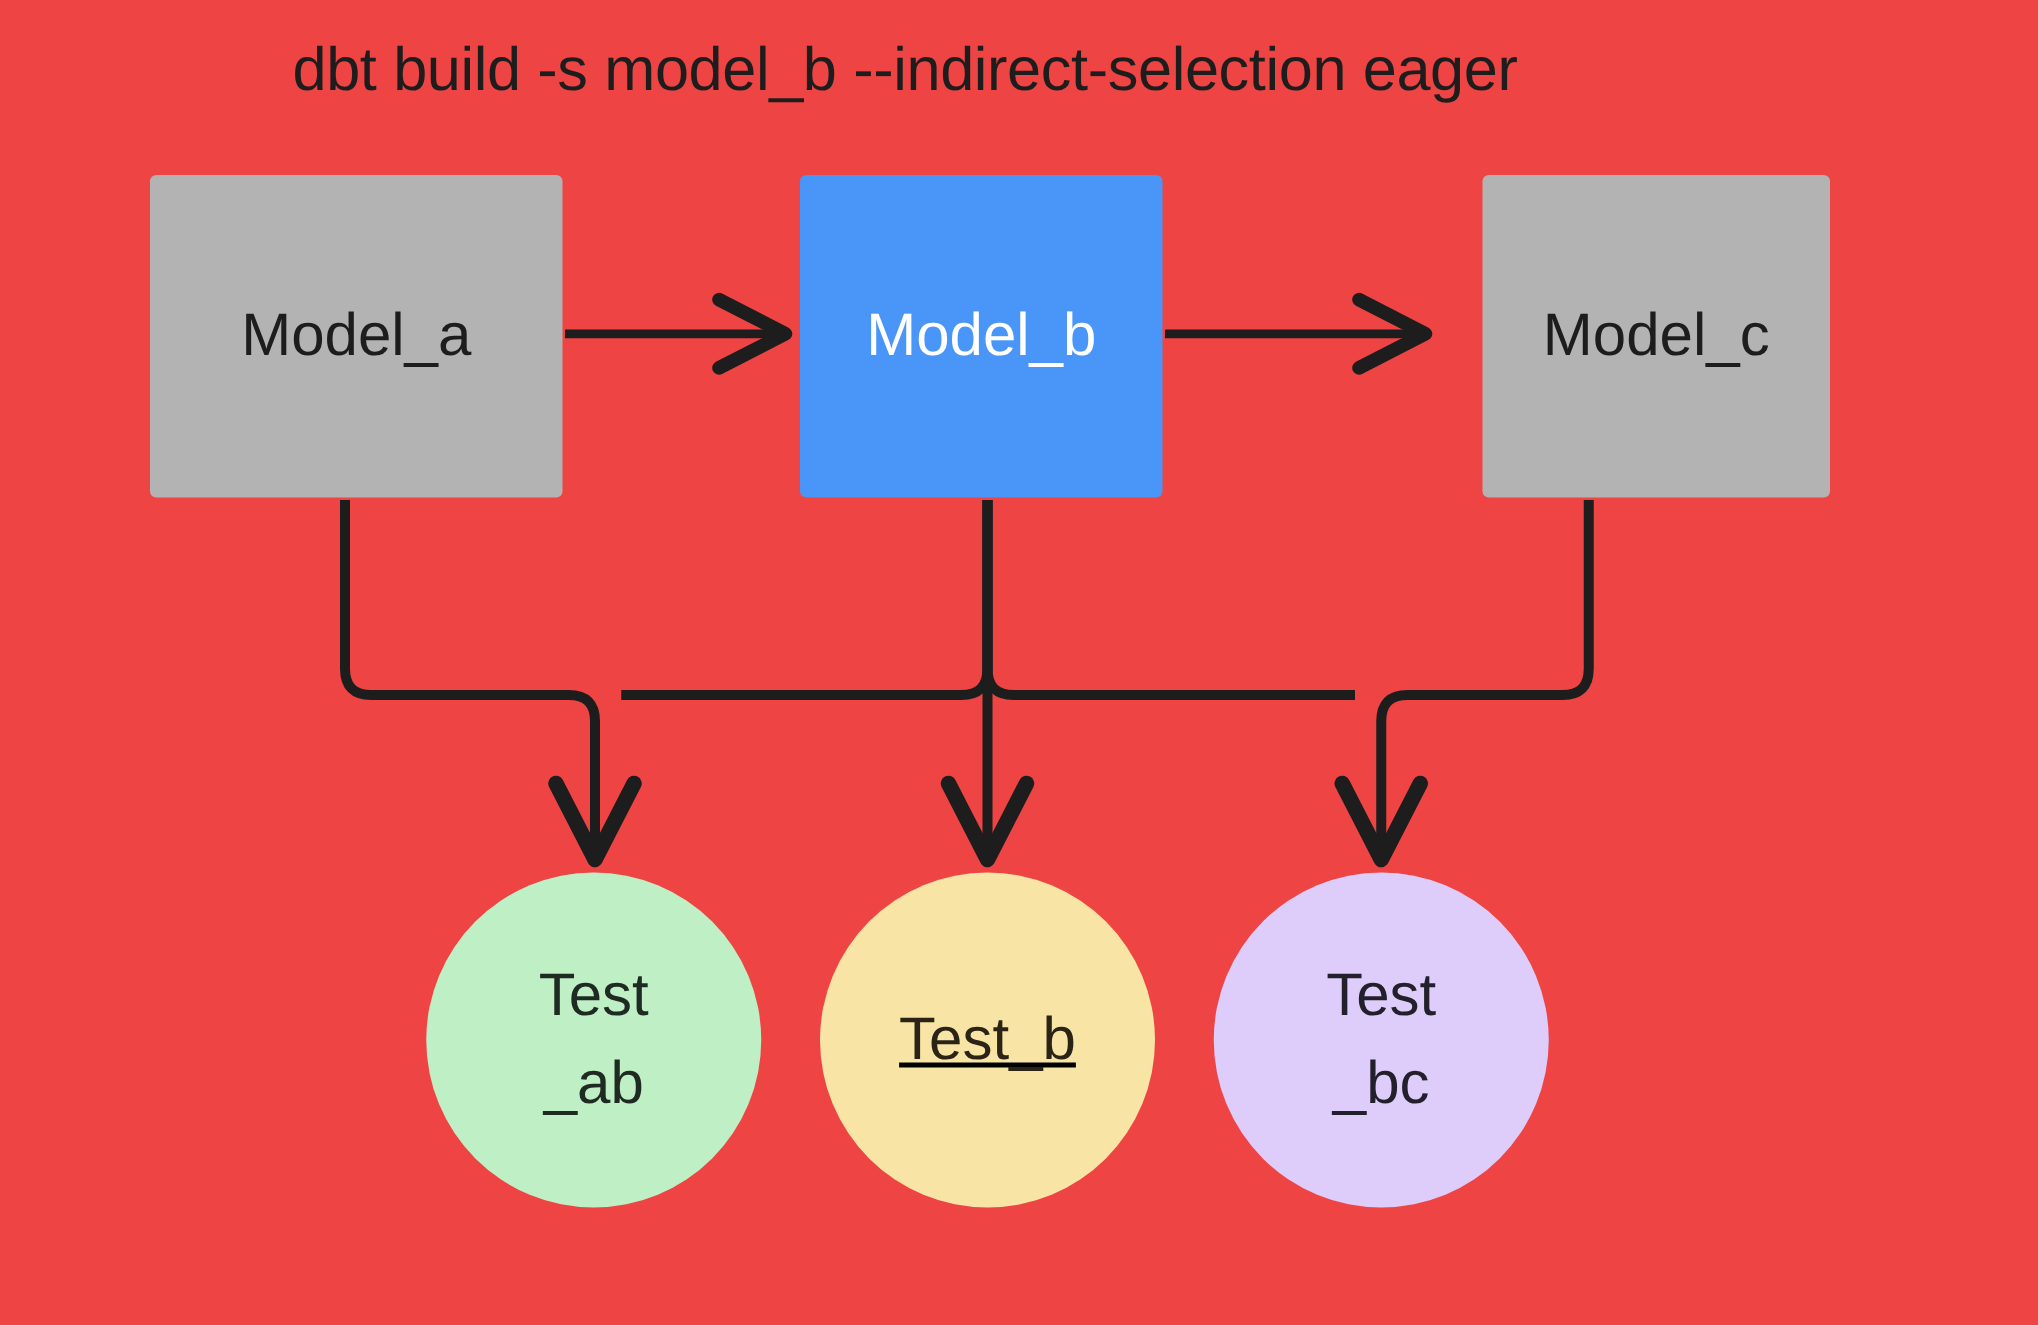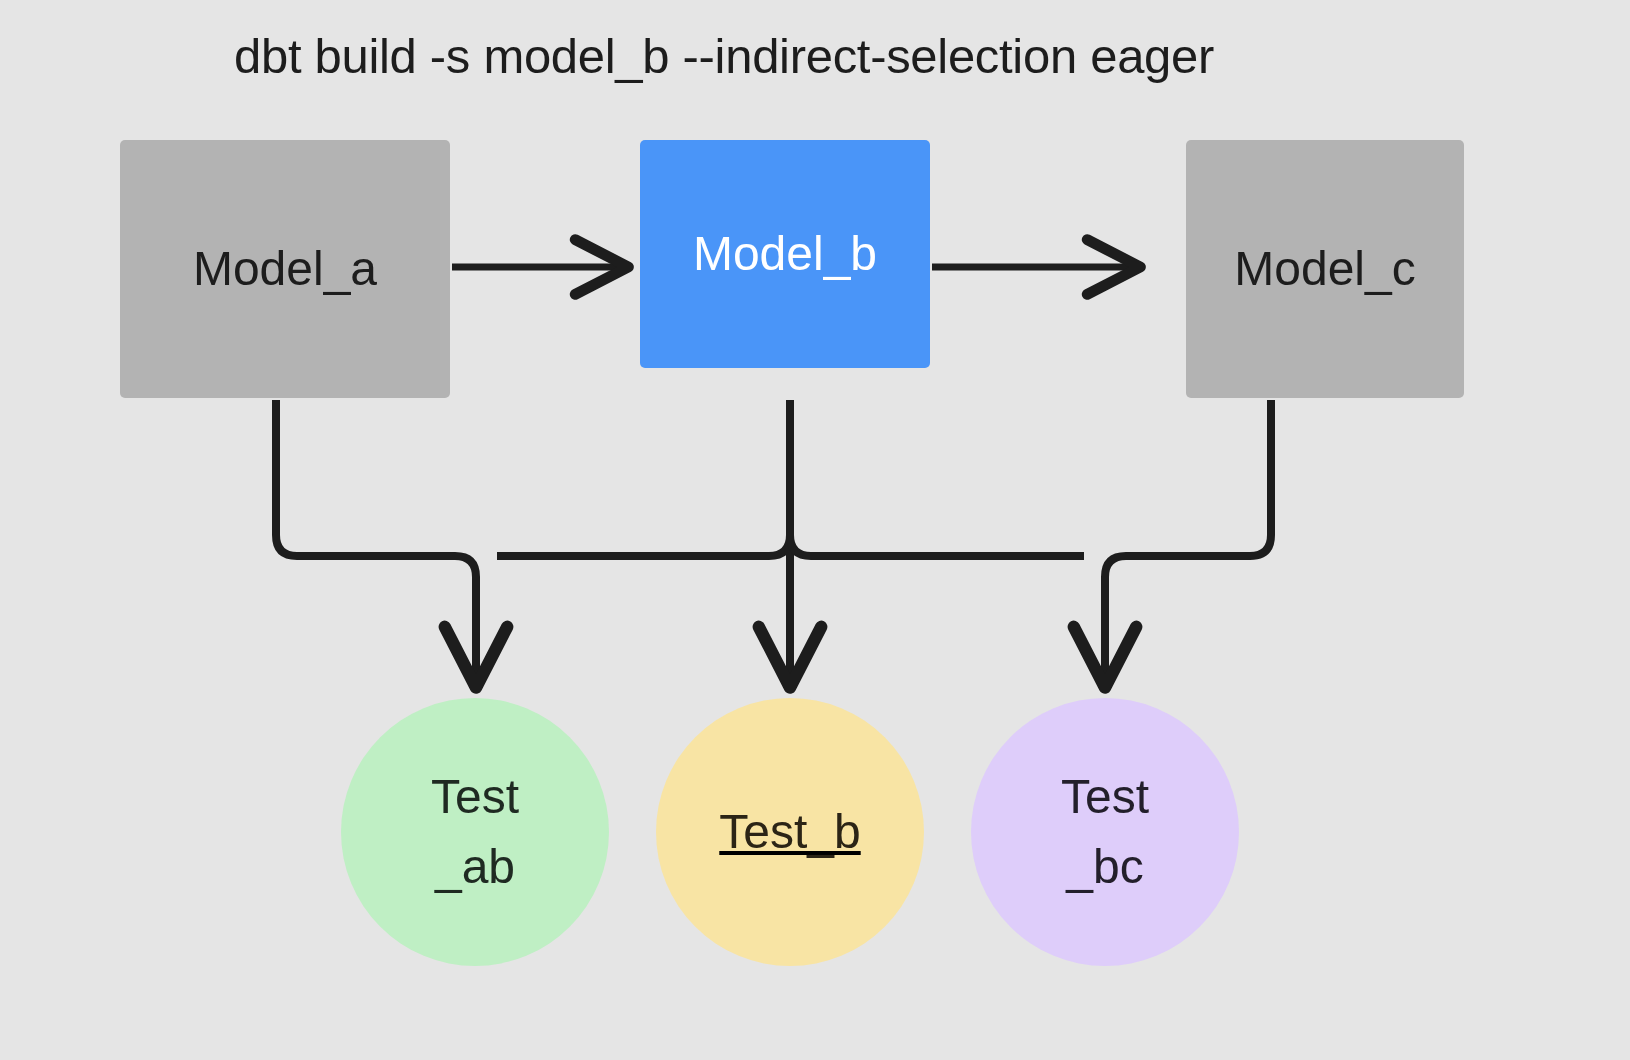--- a/index.html
+++ b/index.html
@@ -4,21 +4,21 @@
 <style>
   html, body {
     margin: 0;
     padding: 0;
     background: #ffffff;
   }
   #canvas {
     position: relative;
     width: 1630px;
     height: 1060px;
-    background: #e5e5e5;
+    background: #ef4444;
     overflow: hidden;
     font-family: "Liberation Sans", sans-serif;
   }
   #title {
     position: absolute;
     left: 0;
     top: 28px;
     width: 1448px;
     text-align: center;
     font-size: 49px;
@@ -34,21 +34,21 @@
     align-items: center;
     justify-content: center;
     box-sizing: border-box;
   }
   .node-box .node-label {
     font-size: 48px;
     font-weight: 400;
     line-height: 1;
   }
   #box-model-a { left: 120px; top: 140px; width: 330px; height: 258px; background: #b3b3b3; }
-  #box-model-b { left: 640px; top: 140px; width: 290px; height: 228px; background: #4a95f8; }
+  #box-model-b { left: 640px; top: 140px; width: 290px; height: 258px; background: #4a95f8; }
   #box-model-c { left: 1152px; top: 140px; width: 278px; height: 258px; background: #b3b3b3; margin-left: 34px; }
   #box-model-a .node-label, #box-model-c .node-label { color: #1d1d1d; }
   #box-model-b .node-label { color: #ffffff; }
 
   .node-circle {
     position: absolute;
     width: 268px;
     height: 268px;
     border-radius: 50%;
     display: flex;

